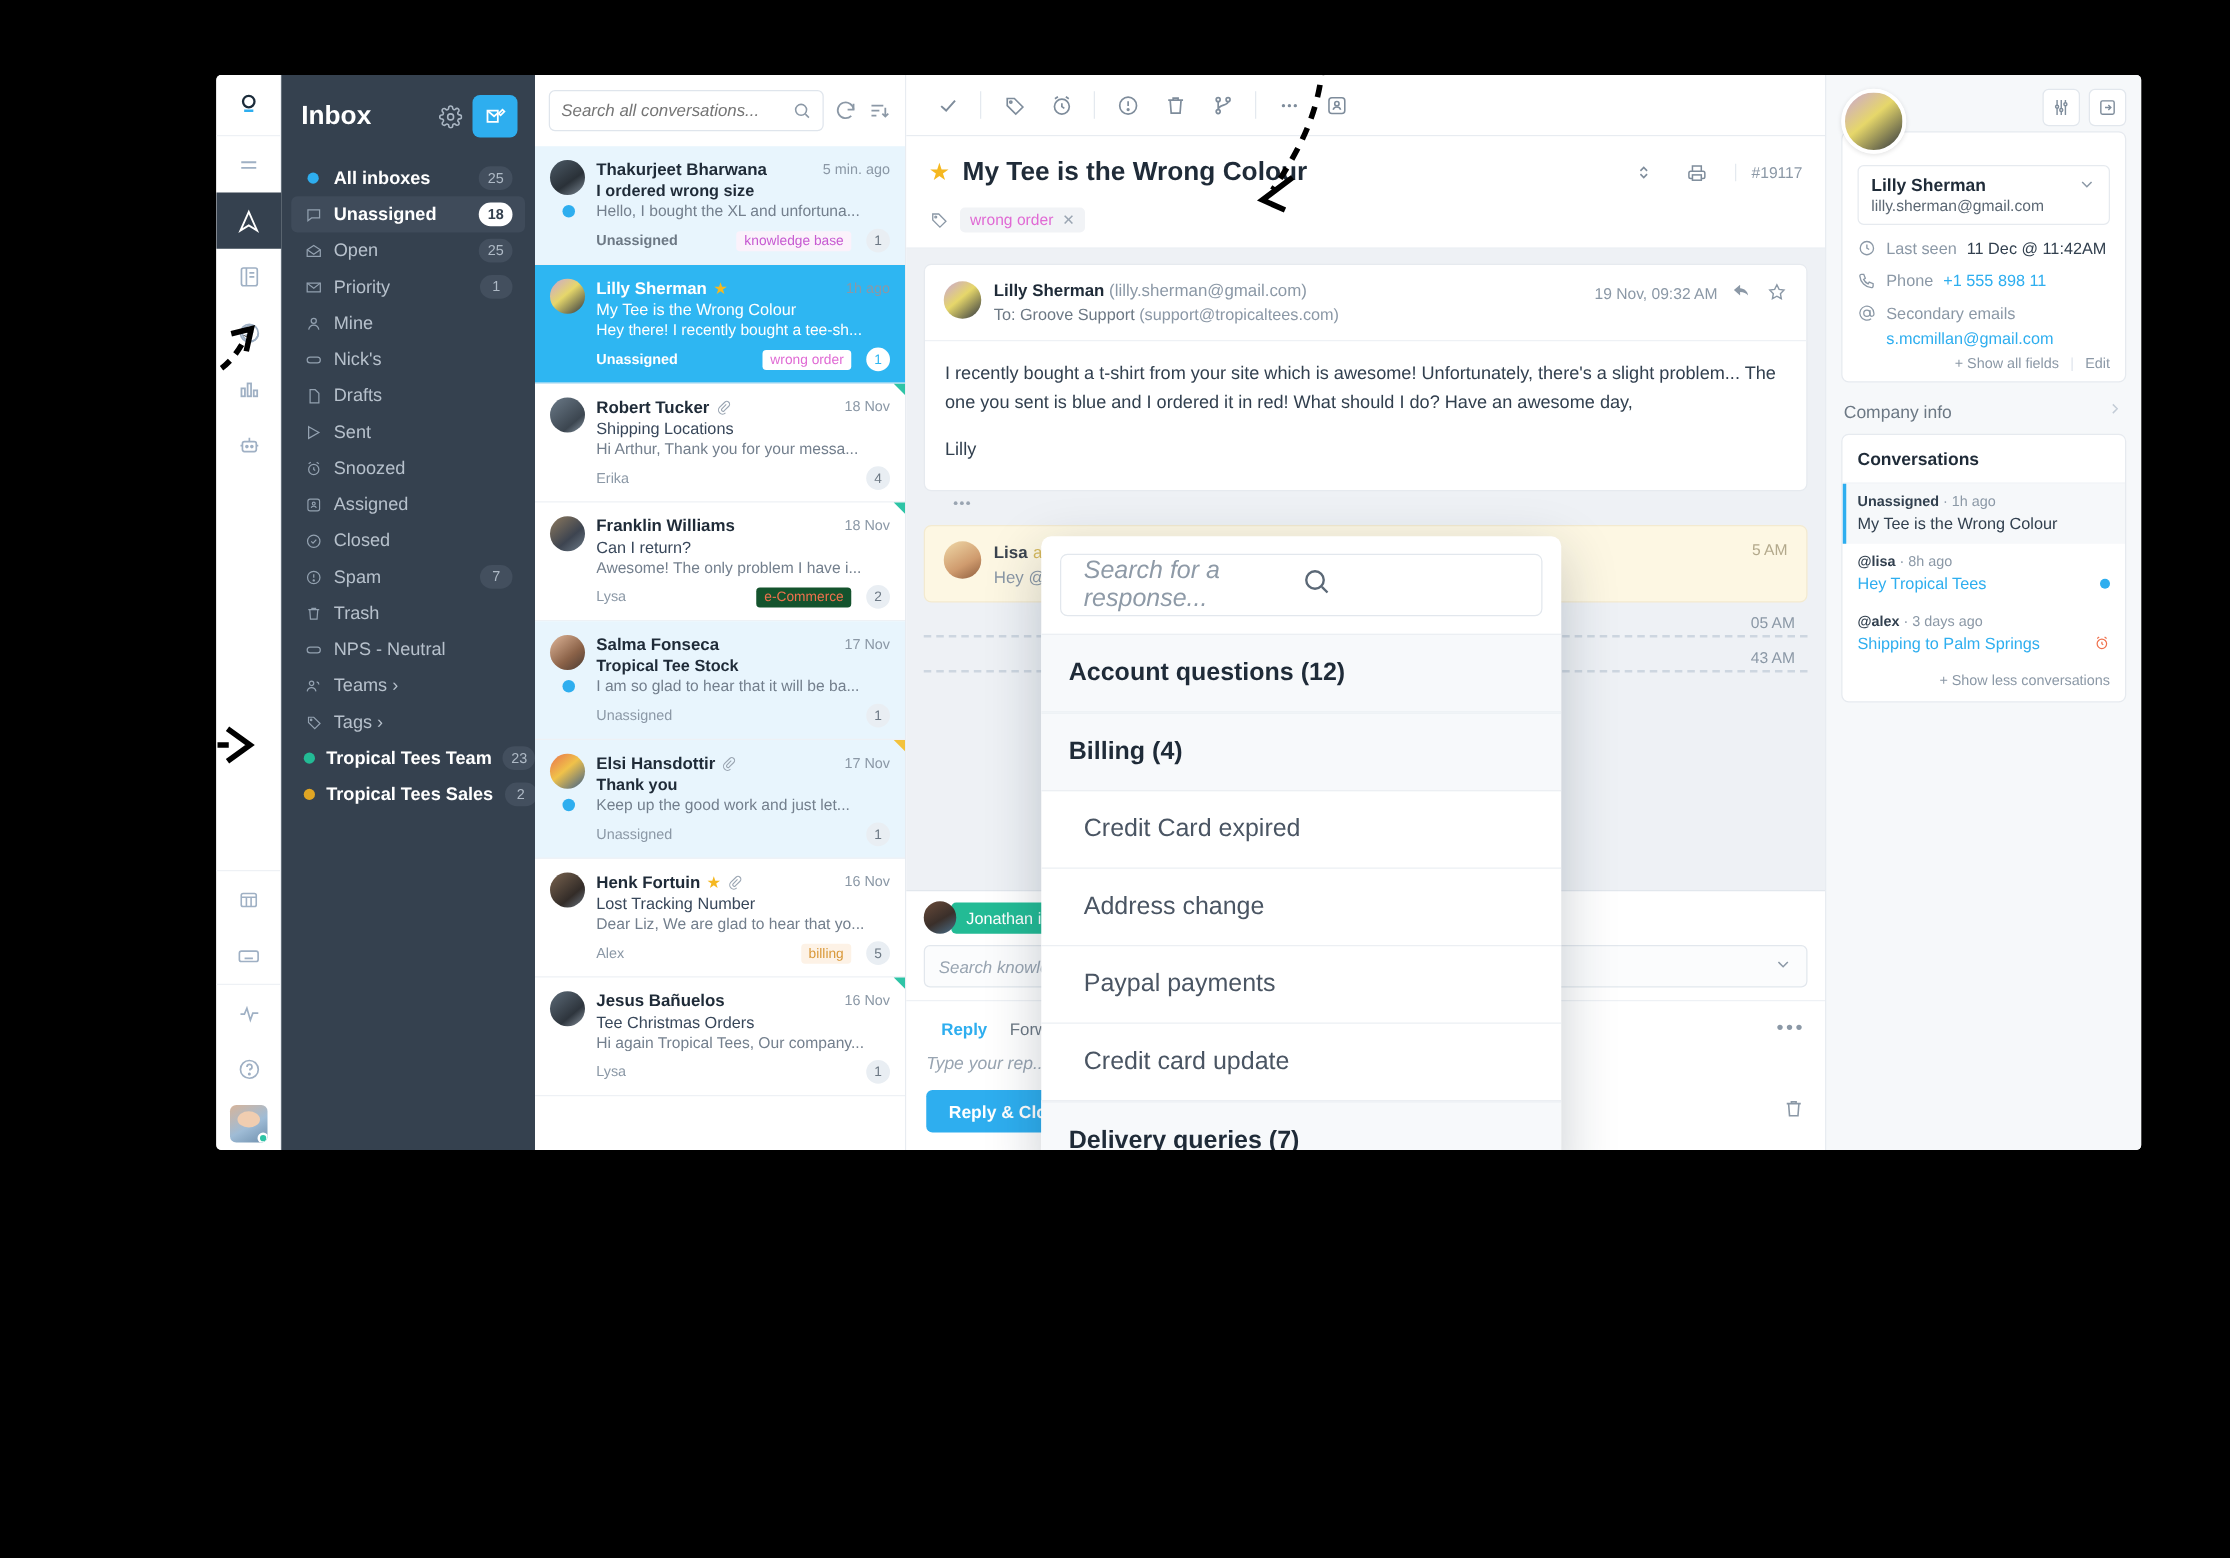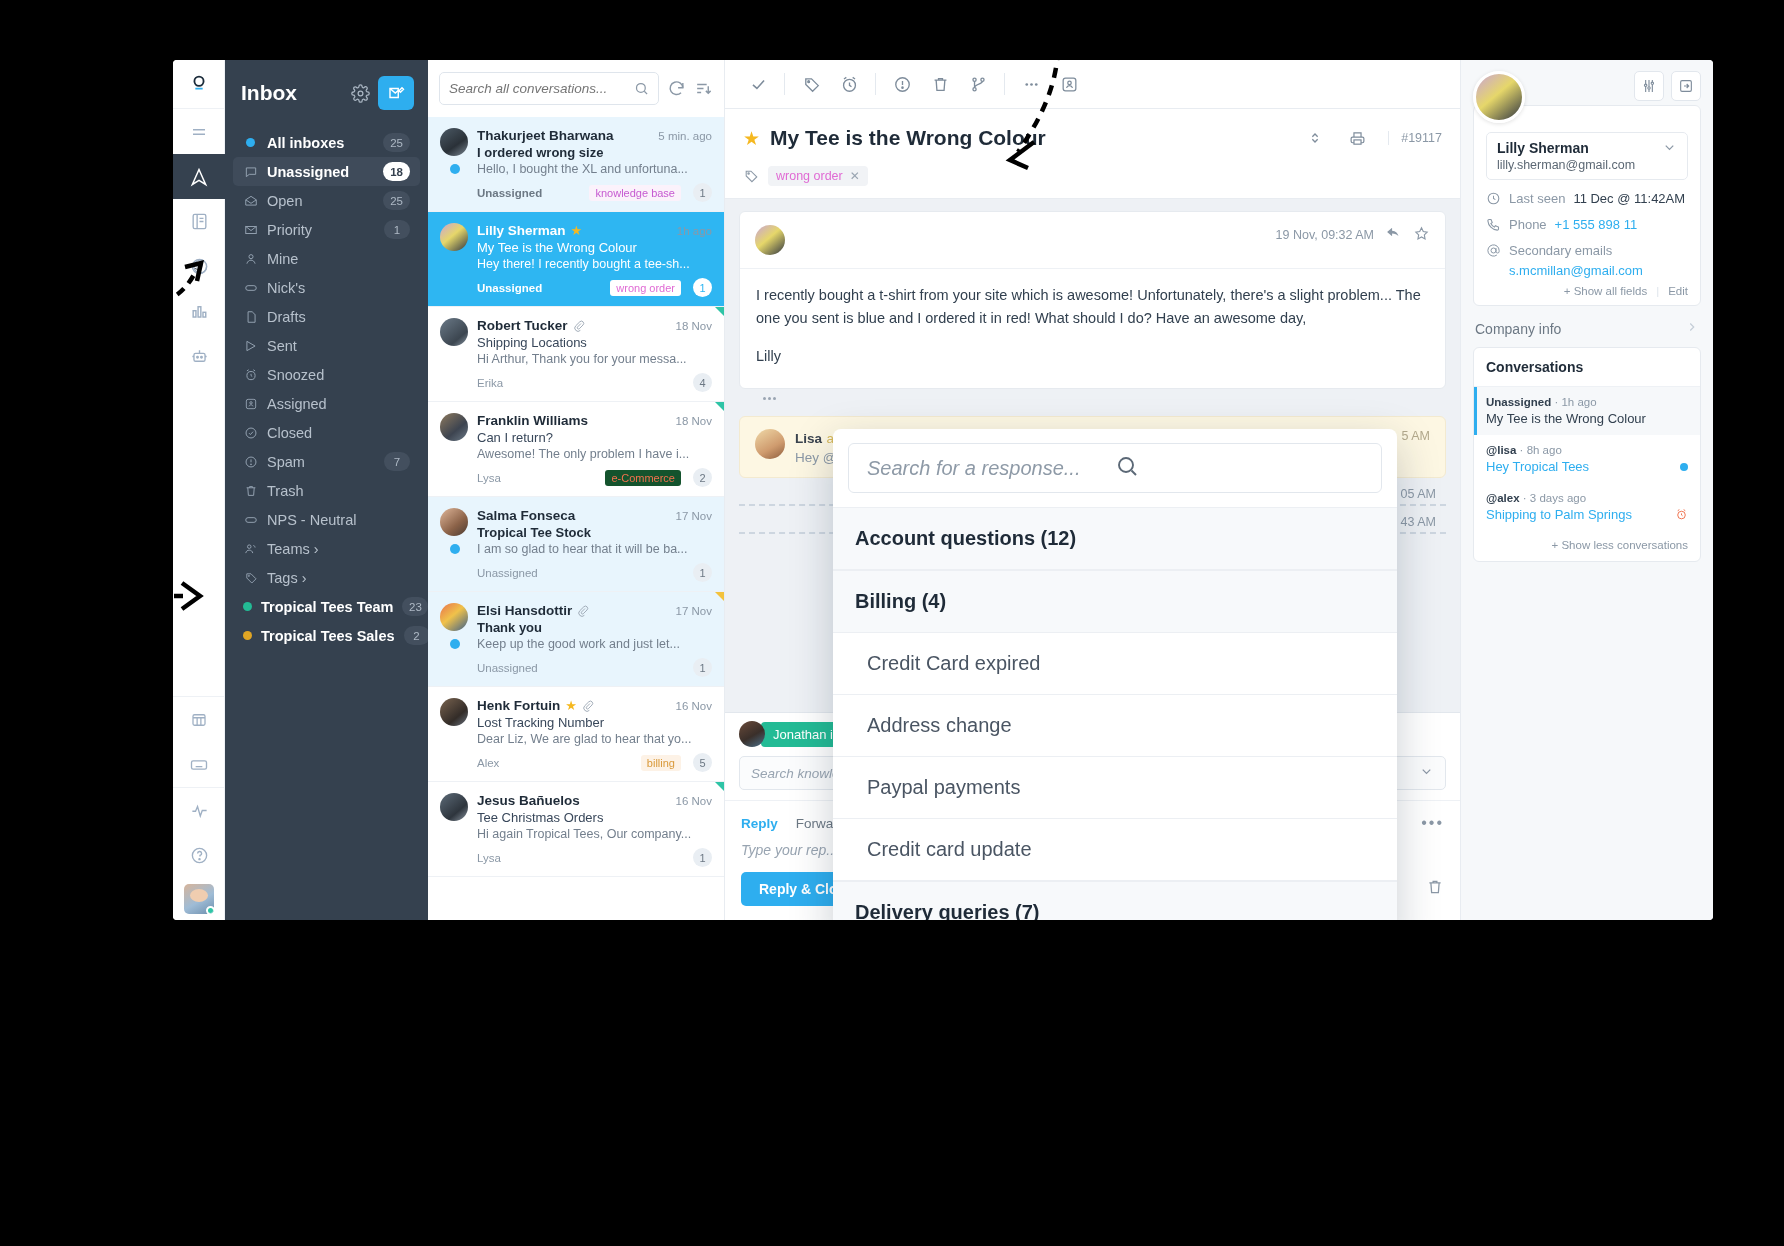--- a/index.html
+++ b/index.html
@@ -203,21 +203,21 @@
     padding: 5px 12px; margin-left: -4px;
   }
   .kb-search {
     margin: 9px 14px 0 14px; height: 34px; border: 1px solid #e2e7ed; border-radius: 5px;
     display: flex; align-items: center; padding: 0 11px; background: #fbfcfd;
   }
   .kb-search span { font-size: 13.5px; font-style: italic; color: #98a4b1; }
   .kb-search .chev { margin-left: auto; color: #8b98a6; }
   .reply-tabs { display: flex; align-items: center; gap: 18px; padding: 13px 16px 0 16px; border-top: 1px solid #eef1f5; margin-top: 10px; }
   .rtab { font-size: 13.5px; color: #6c7884; }
-  .rtab.on { color: #2eaeef; font-weight: bold; }
+  .rtab.on { color: #2eaeef; font-weight: bold; margin-left: 12px; }
   .rtab-dots { margin-left: auto; color: #8b98a6; letter-spacing: 2px; }
   .reply-input { padding: 10px 16px 0 16px; font-size: 14px; font-style: italic; color: #98a4b1; }
   .reply-foot { display: flex; align-items: center; padding: 14px 16px 14px 16px; }
   .send-btn {
     background: #2eaeef; color: #fff; font-size: 14px; font-weight: bold;
     padding: 9px 18px; border-radius: 5px;
   }
   .trash-btn { margin-left: auto; color: #8b98a6; }
 
   
@@ -253,21 +253,21 @@
   .cc-meta { font-size: 11.5px; color: #8b98a6; }
   .cc-meta b { color: #32404f; font-weight: bold; }
   .cc-title { font-size: 13px; color: #32404f; margin-top: 3px; display: flex; align-items: center; }
   .cc-title.link { color: #2eaeef; }
   .cc-title .mark { margin-left: auto; }
   .cc-dot { width: 8px; height: 8px; border-radius: 50%; background: #2eaeef; }
   .cc-foot { font-size: 11.5px; color: #8b98a6; text-align: right; padding: 8px 12px 10px 12px; }
 
   
   .popup {
-    position: absolute; left: 910px; top: 472px; width: 564px;
+    position: absolute; left: 910px; top: 472px; width: 416px;
     background: #fff; border-radius: 8px; box-shadow: 0 14px 44px rgba(20,35,55,.22);
     overflow: hidden; z-index: 50;
   }
   .popup-search { padding: 14px 15px; }
   .popup-search .box {
     border: 1px solid #e2e7ed; border-radius: 6px; height: 50px;
     display: flex; align-items: center; padding: 0 18px;
   }
   .popup-search .box span { flex: 1; font-size: 20px; font-style: italic; color: #8e9aa7; }
   .grp {
@@ -812,20 +812,30 @@
           <span>wrong order</span>
           <span class="x">✕</span>
         </span>
       </div>
     </div>
 
     <div class="thread">
       <div class="msg-card">
         <div class="msg-head">
           <div class="msg-av" style="background:linear-gradient(140deg,#c9a4d6 0%,#e6d76a 45%,#2d3340 100%)"></div>
+          <div style="min-width:0">
+            <div class="msg-from">
+              <b>Lilly Sherman</b>
+              <span class="muted">(lilly.sherman@gmail.com)</span>
+            </div>
+            <div class="msg-to">
+              <span>To: Groove Support</span>
+              <span class="muted">(support@tropicaltees.com)</span>
+            </div>
+          </div>
           <div class="msg-meta">
             <span>19 Nov, 09:32 AM</span>
             <span><svg width="17" height="17" viewBox="0 0 24 24" fill="currentColor">
                   <path d="M10 8V4l-7 6 7 6v-4c4 0 7 1.4 9 4-.7-4.6-3.8-7.6-9-8z"></path>
                 </svg></span>
             <span><svg width="17" height="17" viewBox="0 0 24 24" fill="none" stroke="currentColor" stroke-width="1.6">
                   <path d="M12 4l2.5 5.2 5.5.8-4 4 1 5.6-5-2.7-5 2.7 1-5.6-4-4 5.5-.8z"></path>
                 </svg></span>
           </div>
         </div>

